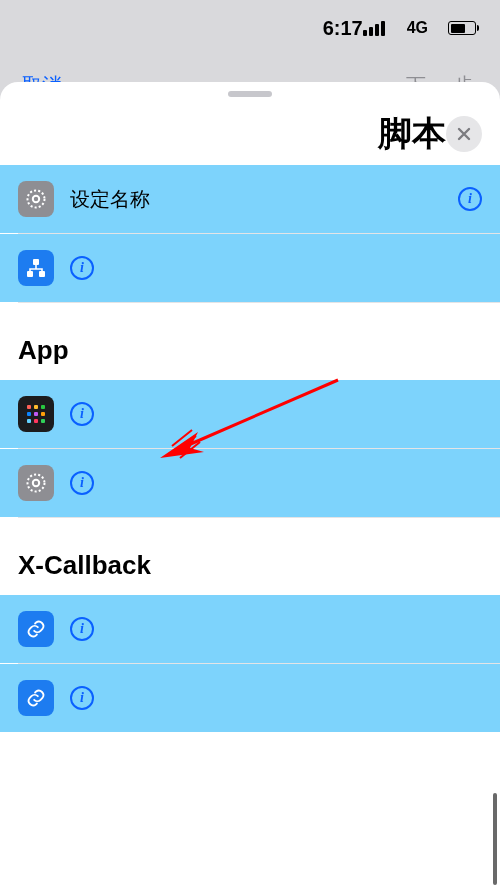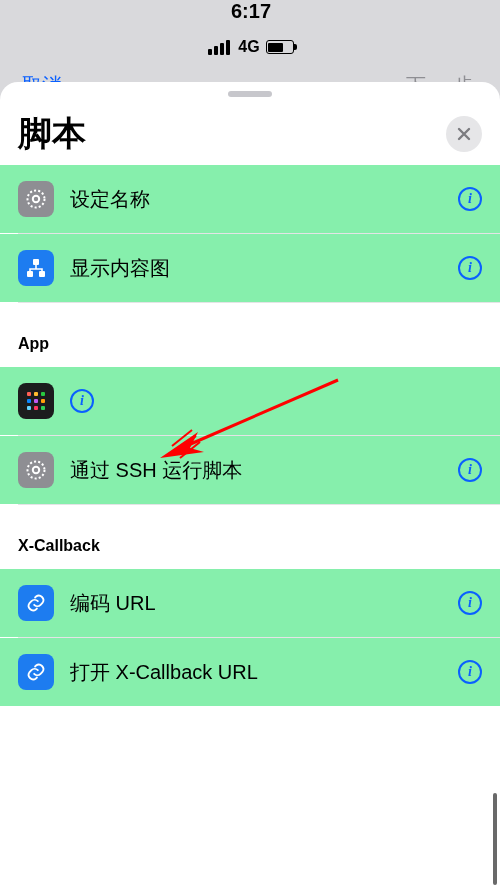--- a/index.html
+++ b/index.html
@@ -1,44 +1,44 @@
 <!DOCTYPE html>
 <html><head>
 <meta charset="utf-8">
 <style>
   * { box-sizing: border-box; margin: 0; padding: 0; font-family: -apple-system, "SF Pro Text", "Helvetica Neue", Arial, sans-serif; }
   html, body { width: 500px; height: 889px; background: #d9d9dc; overflow: hidden; position: relative; }
 
   
-  .status-bar { width: 100%; height: 56px; display: flex; align-items: center; justify-content: space-between; padding: 0 36px 0 38px; flex-direction: column; }
+  .status-bar { width: 100%; height: 56px; display: flex; align-items: center; justify-content: flex-end; padding: 0 24px 0 38px; }
   .status-time { font-size: 20px; font-weight: 600; color: #000; }
-  .status-right { display: flex; align-items: center; gap: 6px; }
+  .status-right { display: flex; align-items: center; gap: 20px; }
   .signal-dots { display: flex; align-items: flex-end; gap: 2px; }
   .sig-bar { width: 4px; background: #000; border-radius: 1px; }
   .sb1{height:6px}.sb2{height:9px}.sb3{height:12px}.sb4{height:15px}
   .net-lbl { font-size: 16px; font-weight: 600; color:#000; margin-left:2px; }
   .battery { width: 28px; height: 14px; border: 1.5px solid #000; border-radius: 3px; position: relative; display:flex; align-items:center; padding:1.5px; }
   .battery::after { content:""; position:absolute; right:-4px; top:3px; width:2.5px; height:6px; background:#000; border-radius:0 2px 2px 0; }
   .battery .fill { width: 65%; height: 100%; background:#000; border-radius:1px; }
 
   
   .bg-cancel { position:absolute; top:72px; left:22px; font-size:20px; color:#0a60ff; }
   .bg-next { position:absolute; top:72px; right:22px; font-size:20px; color:#8e8e93; letter-spacing:4px; }
 
   
   .sheet { position:absolute; top:82px; left:0; right:0; bottom:0; background:#fff; border-radius:18px 18px 0 0; display:flex; flex-direction:column; }
   .grab { width:44px; height:6px; background:#c7c7cc; border-radius:3px; margin:9px auto 0; }
-  .sheet-header { display:flex; align-items:center; justify-content:space-between; padding:14px 18px 8px 18px; }
+  .sheet-header { display:flex; align-items:center; justify-content:flex-end; padding:14px 18px 8px 26px; }
   .sheet-title { font-size:34px; font-weight:700; color:#000; }
   .close-btn { width:36px; height:36px; border-radius:50%; background:#e6e6e8; display:flex; align-items:center; justify-content:center; color:#7c7c80; cursor:pointer; }
   .close-btn svg { width:16px; height:16px; }
 
   .list { flex:1; overflow:hidden; }
-  .section-header { font-size:16px; font-weight:700; color:#000; padding:32px 18px 14px; }
-  .row { display:flex; align-items:center; gap:16px; padding:12px 18px; min-height:68px; background:#86efac; position:relative; }
+  .section-header { font-size:26px; font-weight:700; color:#000; padding:32px 18px 14px; }
+  .row { display:flex; align-items:center; gap:16px; padding:12px 18px; min-height:68px; background:#7dd3fc; position:relative; }
   .row .label { font-size:20px; color:#000; flex:1; }
   .divider { height:1px; background:#e4e4e6; margin-left:18px; }
 
   .app-icon { width:36px; height:36px; border-radius:8px; flex:0 0 36px; display:flex; align-items:center; justify-content:center; }
   .app-icon svg { display:block; }
   .icon-gray { background:#8e8e93; }
   .icon-blue { background:#1d7cf0; }
   .icon-grid { background:#1c1c1e; }
   .info-btn { width:24px; height:24px; border:2px solid #0a60ff; border-radius:50%; color:#0a60ff; display:flex; align-items:center; justify-content:center; font-size:14px; font-family: "Times New Roman", serif; font-style:italic; font-weight:600; cursor:pointer; line-height:1; }
 
@@ -99,21 +99,20 @@
     <div class="divider"></div>
     <div class="row">
       <span class="app-icon icon-blue">
         <svg width="22" height="22" viewBox="0 0 22 22">
           <rect x="8" y="2" width="6" height="6" rx="1" fill="#fff"></rect>
           <rect x="2" y="14" width="6" height="6" rx="1" fill="#fff"></rect>
           <rect x="14" y="14" width="6" height="6" rx="1" fill="#fff"></rect>
           <path d="M11 8 V12 M5 14 V12 H17 V14" stroke="#fff" stroke-width="1.6" fill="none"></path>
         </svg>
       </span>
-      <span class="label">显示内容图</span>
       <span class="info-btn">i</span>
     </div>
     <div class="divider"></div>
 
     <div class="section-header">App</div>
     <div class="row">
       <span class="app-icon icon-grid">
         <svg width="24" height="24" viewBox="0 0 24 24">
           <rect x="3" y="3" width="4" height="4" rx="1" fill="#ff5f57"></rect>
           <rect x="10" y="3" width="4" height="4" rx="1" fill="#febc2e"></rect>
@@ -130,43 +129,40 @@
     </div>
     <div class="divider"></div>
 
     <div class="row">
       <span class="app-icon icon-gray">
         <svg width="24" height="24" viewBox="0 0 24 24">
             <circle cx="12" cy="12" r="8.5" fill="none" stroke="#fff" stroke-width="2" stroke-dasharray="2.1 2.1"></circle>
             <circle cx="12" cy="12" r="3.2" fill="none" stroke="#fff" stroke-width="2"></circle>
           </svg>
       </span>
-      <span class="label">通过 SSH 运行脚本</span>
       <span class="info-btn">i</span>
     </div>
     <div class="divider"></div>
 
     <div class="section-header">X-Callback</div>
     <div class="row">
       <span class="app-icon icon-blue">
         <svg width="22" height="22" viewBox="0 0 24 24">
             <path d="M10 14a5 5 0 0 0 7 0l2-2a5 5 0 0 0-7-7l-1 1M14 10a5 5 0 0 0-7 0l-2 2a5 5 0 0 0 7 7l1-1" stroke="#fff" stroke-width="2" fill="none" stroke-linecap="round"></path>
           </svg>
       </span>
-      <span class="label">编码 URL</span>
       <span class="info-btn">i</span>
     </div>
     <div class="divider"></div>
     <div class="row">
       <span class="app-icon icon-blue">
         <svg width="22" height="22" viewBox="0 0 24 24">
             <path d="M10 14a5 5 0 0 0 7 0l2-2a5 5 0 0 0-7-7l-1 1M14 10a5 5 0 0 0-7 0l-2 2a5 5 0 0 0 7 7l1-1" stroke="#fff" stroke-width="2" fill="none" stroke-linecap="round"></path>
           </svg>
       </span>
-      <span class="label">打开 X-Callback URL</span>
       <span class="info-btn">i</span>
     </div>
 
   </div>
   <div class="scroll-hint"></div>
 </div>
 
 <svg class="arrow" width="190" height="92" viewBox="0 0 190 92">
   <line x1="180" y1="4" x2="28" y2="70" stroke="#ff0000" stroke-width="3"></line>
   <polygon points="2,82 40,56 32,72 46,76" fill="#ff0000"></polygon>

